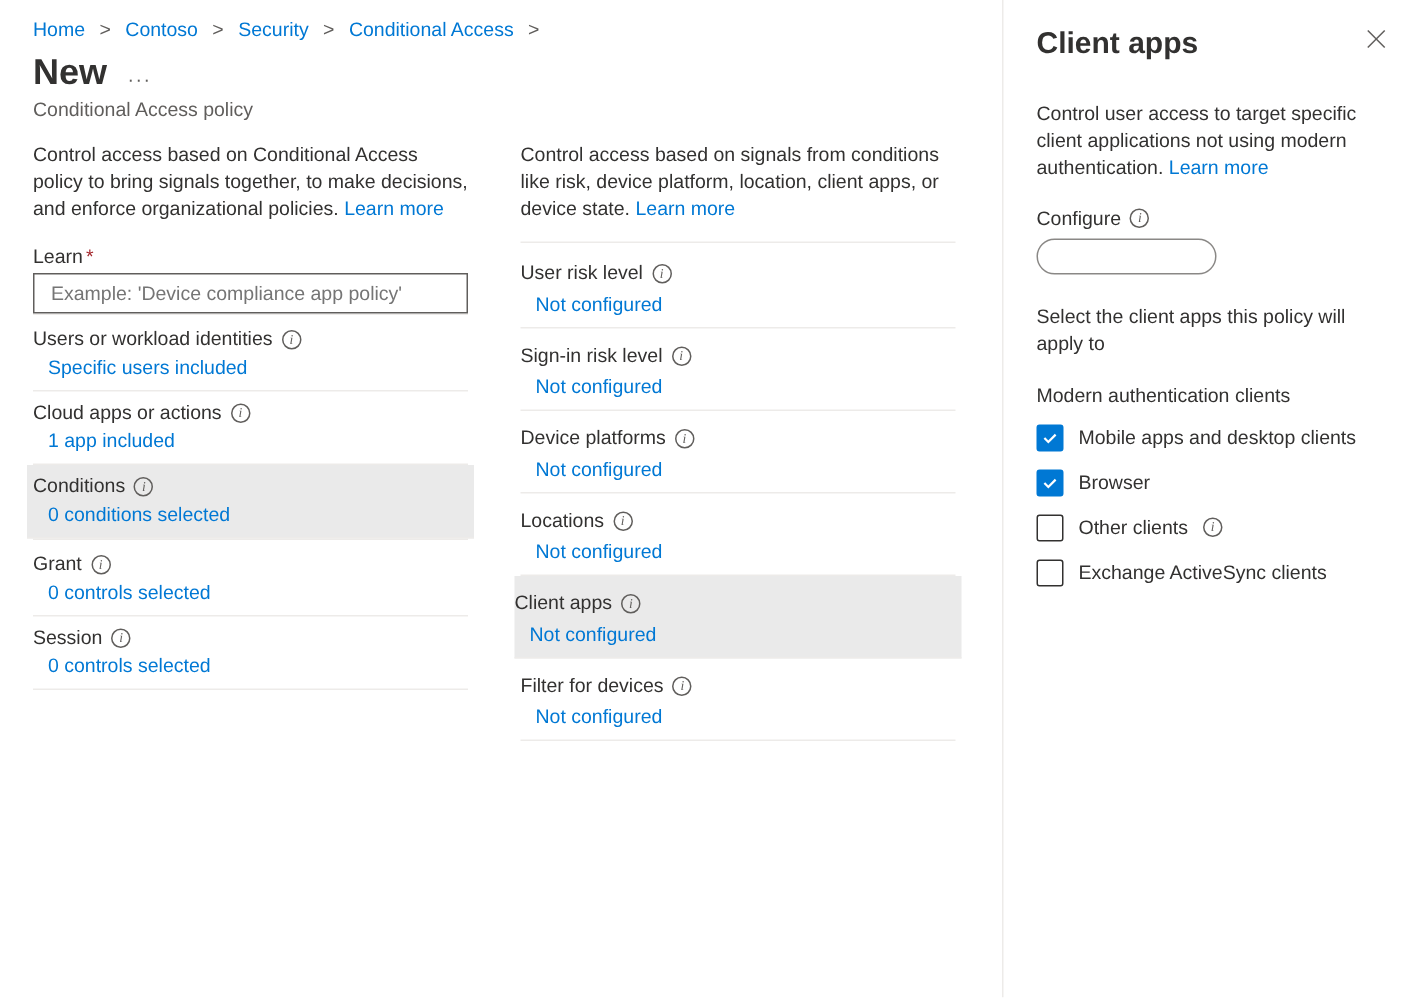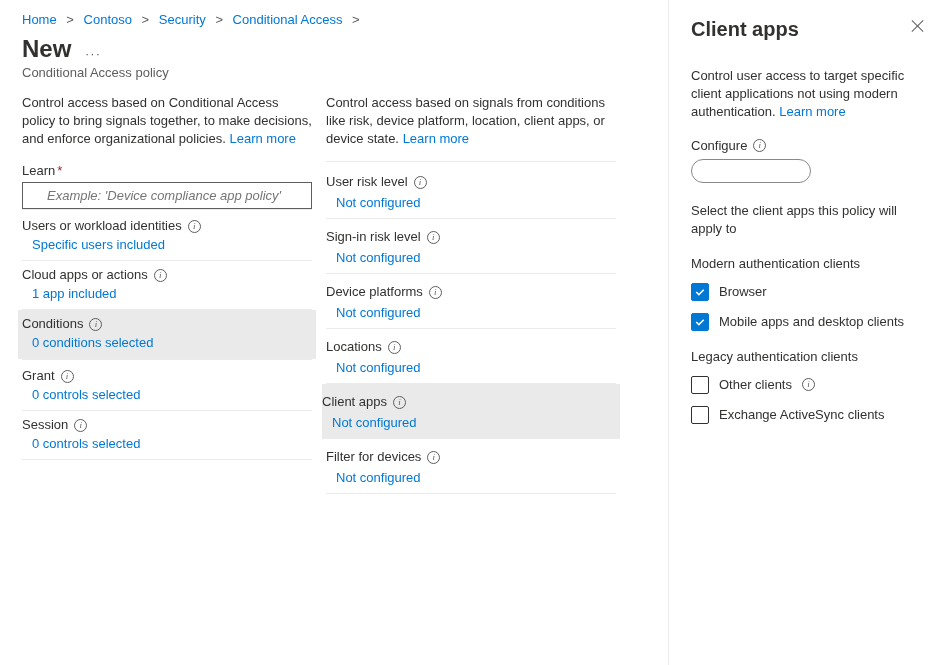--- a/index.html
+++ b/index.html
@@ -13,29 +13,29 @@
       overflow: hidden;
       position: relative;
     }
     a, .link { color: #0078d4; text-decoration: none; cursor: pointer; }
     .breadcrumb { padding: 12px 22px 8px; font-size: 13px; }
     .breadcrumb span.sep { color: #605e5c; margin: 0 6px; }
     .page-header { padding: 0 22px; }
     .page-title { font-size: 24px; font-weight: 600; display: inline-block; }
     .title-more { display: inline-block; margin-left: 10px; color: #605e5c; letter-spacing: 1px; cursor: pointer; vertical-align: middle;}
     .subtitle { color: #605e5c; font-size: 13px; margin-top: 2px; }
-    .columns { display: flex; padding: 14px 22px 0; gap: 14px; }
+    .columns { display: flex; padding: 14px 22px 0; gap: 35px; }
     .col { width: 290px; }
     .intro { font-size: 13px; line-height: 1.4; margin-bottom: 12px; }
     .intro .link { display: inline; }
     .field-label { font-size: 13px; margin-top: 14px; margin-bottom: 4px; }
     .req { color: #a4262c; margin-left: 2px; }
     input[type=text].name-input {
-      width: 100%; border: 1px solid #605e5c; padding: 5px 24px; font-size: 13px;
-      font-style: italic; color: #605e5c; background: #fff; font-family: inherit;
+      width: 100%; border: 1px solid #605e5c; padding: 5px 11px; font-size: 13px;
+      color: #605e5c; background: #fff; font-family: inherit;
     }
     .section-header { font-size: 14px; margin-top: 22px; margin-bottom: 4px; padding-bottom: 4px;}
     .section-rule { border-bottom: 1px solid #edebe9; margin-bottom: 2px; }
     .row {
       padding: 6px 0 2px;
     }
     .row-title { font-size: 13px; display: flex; align-items: flex-end; gap: 6px; }
     .row-value { font-size: 13px; color: #0078d4; padding: 4px 0 6px 10px; cursor: pointer; }
     .row-divider { border-bottom: 1px solid #edebe9; }
     .row.selected { background: #eaeaea; margin-left:-4px; margin-right:-4px; padding-left:4px; padding-right:16px;}
@@ -249,33 +249,32 @@
   <div class="panel-text">Select the client apps this policy will apply to</div>
 
   <div class="group-label">Modern authentication clients</div>
 
   <div class="check-row">
     <div class="checkbox checked">
       <svg viewBox="0 0 16 16">
           <path d="M3 8 L6.5 11.5 L13 5" stroke="#fff" stroke-width="2" fill="none"></path>
         </svg>
     </div>
-    <div class="check-label">Browser</div>
+    <div class="check-label">Mobile apps and desktop clients</div>
   </div>
 
   <div class="check-row">
     <div class="checkbox checked">
       <svg viewBox="0 0 16 16">
           <path d="M3 8 L6.5 11.5 L13 5" stroke="#fff" stroke-width="2" fill="none"></path>
         </svg>
     </div>
-    <div class="check-label">Mobile apps and desktop clients</div>
-  </div>
-
-  <div class="group-label">Legacy authentication clients</div>
+    <div class="check-label">Browser</div>
+  </div>
+
 
   <div class="check-row">
     <div class="checkbox">
       
     </div>
     <div class="check-label">Other clients</div>
     <span class="info-icon"></span>
   </div>
 
   <div class="check-row">

